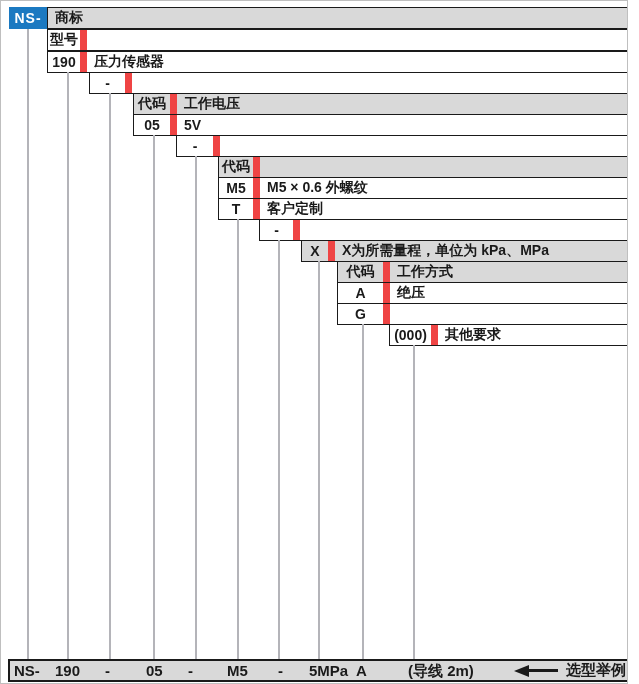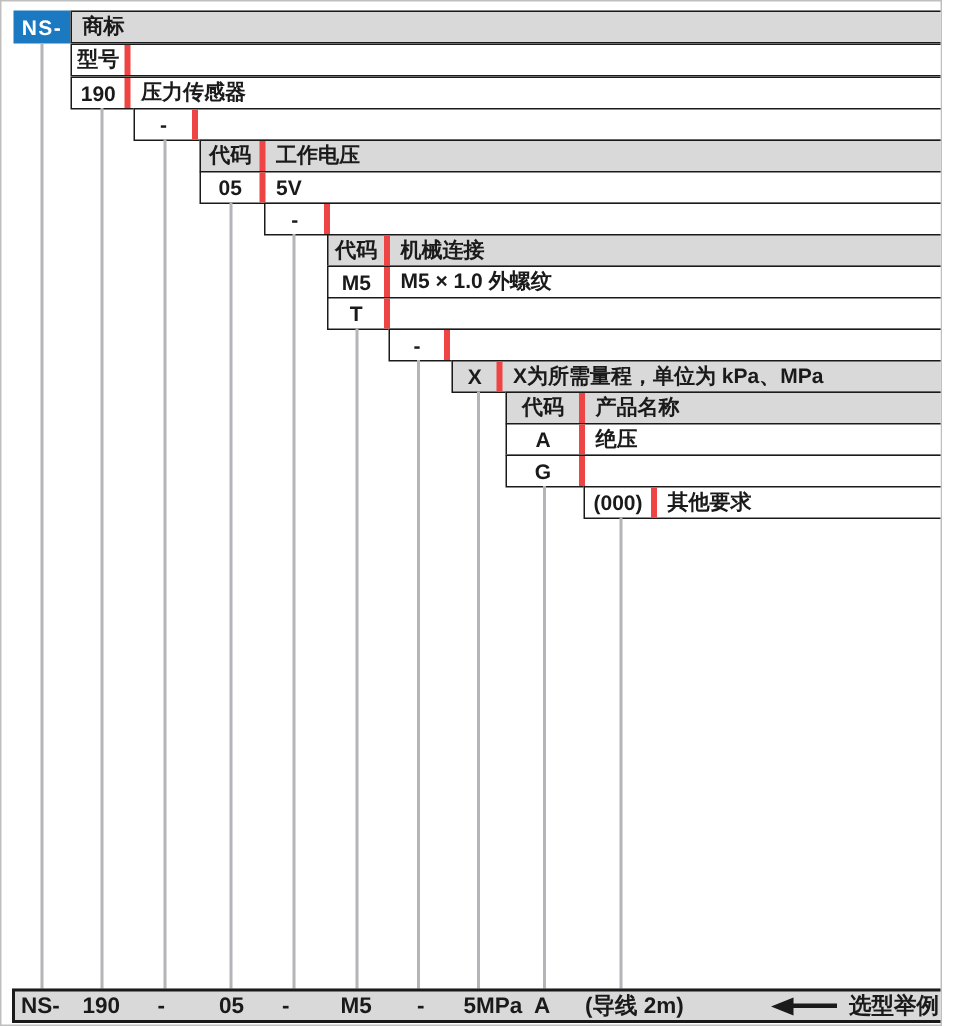--- a/index.html
+++ b/index.html
@@ -8,21 +8,21 @@
     position:relative;width:628px;height:684px;background:#ffffff;
     border:1px solid #bfbfbf;box-sizing:border-box;overflow:hidden;
     font-weight:bold;font-size:14px;color:#1a1a1a;
   }
   .row{
     position:absolute;height:22px;box-sizing:border-box;
     border:1px solid #1a1a1a;background:#ffffff;display:flex;align-items:flex-end;
   }
   .row.gray{background:#d9d9d9;}
   .c1{
-    height:100%;box-sizing:border-box;border-right:4px solid #ef4444;
+    height:100%;box-sizing:border-box;border-right:7px solid #ef4444;
     display:flex;align-items:center;justify-content:center;flex:0 0 auto;
   }
   .c2{
     height:100%;display:flex;align-items:center;
     padding-left:7px;flex:1 1 auto;overflow:hidden;white-space:nowrap;
   }
   .prefix{
     position:absolute;left:8px;top:6px;width:38px;height:22px;box-sizing:border-box;
     background:#1b79c1;color:#ffffff;display:flex;align-items:center;justify-content:center;
     font-size:14px;letter-spacing:1px;
@@ -74,43 +74,43 @@
     <div class="c2">5V</div>
   </div>
 
   <div class="row" style="left:175px;top:134px;width:462px;">
     <div class="c1" style="width:43px;">-</div>
     <div class="c2"></div>
   </div>
 
   <div class="row gray" style="left:217px;top:155px;width:420px;">
     <div class="c1" style="width:41px;">代码</div>
-    <div class="c2">机械连接</div>
   </div>
   <div class="row" style="left:217px;top:176px;width:420px;">
     <div class="c1" style="width:41px;">M5</div>
-    <div class="c2">M5 × 1.0 外螺纹</div>
+    <div class="c2">M5 × 0.6 外螺纹</div>
   </div>
   <div class="row" style="left:217px;top:197px;width:420px;">
     <div class="c1" style="width:41px;">T</div>
+    <div class="c2">客户定制</div>
   </div>
 
   <div class="row" style="left:258px;top:218px;width:379px;">
     <div class="c1" style="width:40px;">-</div>
     <div class="c2"></div>
   </div>
 
   <div class="row gray" style="left:300px;top:239px;width:337px;">
     <div class="c1" style="width:33px;">X</div>
     <div class="c2">X为所需量程，单位为 kPa、MPa</div>
   </div>
 
   <div class="row gray" style="left:336px;top:260px;width:301px;">
     <div class="c1" style="width:52px;">代码</div>
-    <div class="c2">产品名称</div>
+    <div class="c2">工作方式</div>
   </div>
   <div class="row" style="left:336px;top:281px;width:301px;">
     <div class="c1" style="width:52px;">A</div>
     <div class="c2">绝压</div>
   </div>
   <div class="row" style="left:336px;top:302px;width:301px;">
     <div class="c1" style="width:52px;">G</div>
   </div>
 
   <div class="row" style="left:388px;top:323px;width:249px;">
@@ -132,21 +132,21 @@
   <div class="bar">
     <span class="part" style="left:4px;">NS-</span>
     <span class="part" style="left:45px;">190</span>
     <span class="part" style="left:95px;">-</span>
     <span class="part" style="left:136px;">05</span>
     <span class="part" style="left:178px;">-</span>
     <span class="part" style="left:217px;">M5</span>
     <span class="part" style="left:268px;">-</span>
     <span class="part" style="left:299px;">5MPa</span>
     <span class="part" style="left:346px;">A</span>
-    <span class="part" style="left:380px;">(导线 2m)</span>
+    <span class="part" style="left:398px;">(导线 2m)</span>
     <span class="example-caption">
       <span style="display:flex;align-items:center;">
         <span class="arrow-head"></span>
           <span class="arrow-line"></span>
       </span>
       <span>选型举例</span>
     </span>
   </div>
 
 </div>

